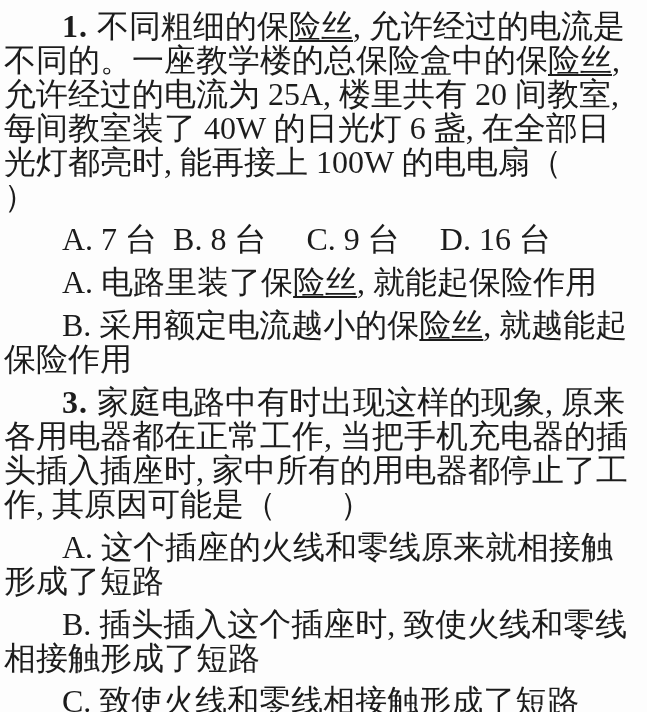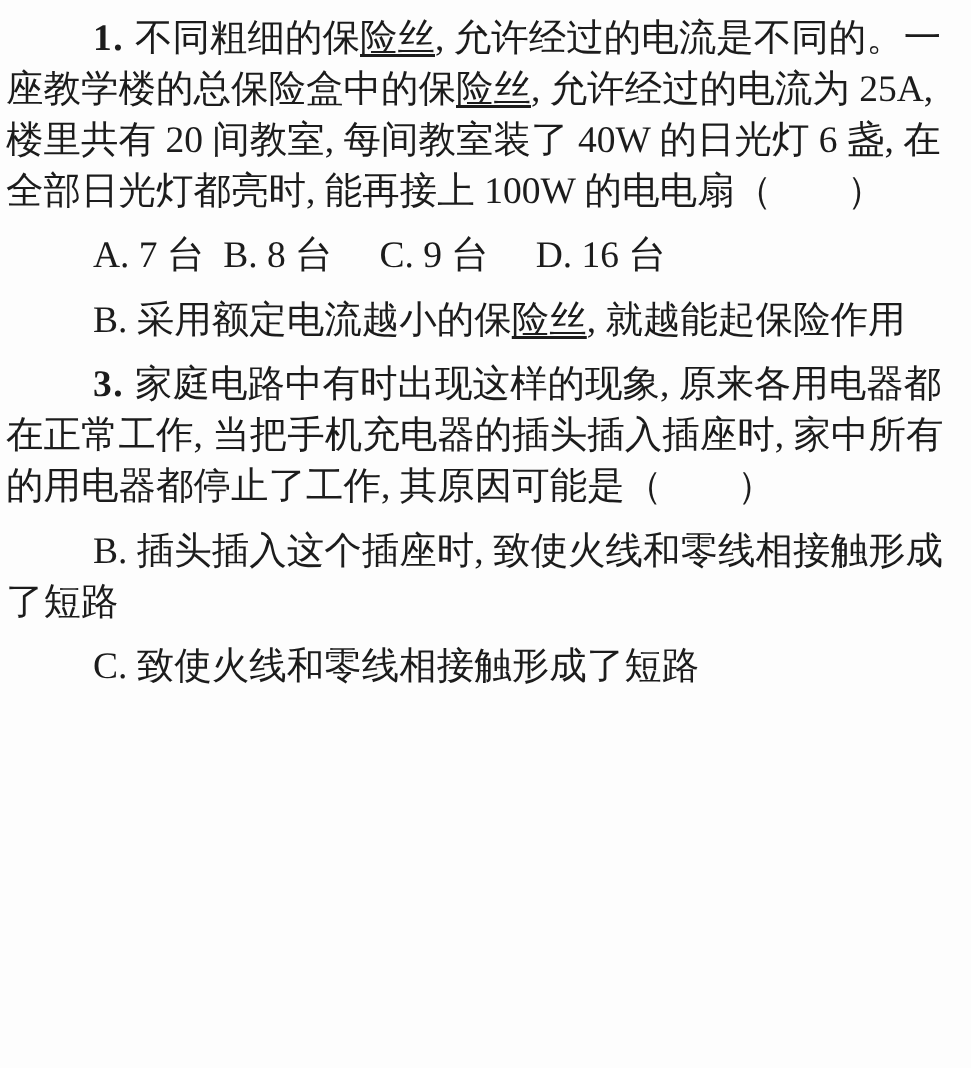--- a/index.html
+++ b/index.html
@@ -12,21 +12,21 @@
     font-family: "Liberation Serif", "DejaVu Serif", serif;
     padding: 9px 12px 0 4px;
     overflow: hidden;
   }
   .page {
     width: 100%;
     height: 100%;
   }
   p.para {
     margin: 9px 0;
-    font-size: 25px;
+    font-size: 32px;
     line-height: 34px;
     text-indent: 58px;
     white-space: pre-wrap;
     word-break: break-all;
     overflow-wrap: break-word;
   }
   p.para:first-child { margin-top: 0; }
   b.qnum {
     font-weight: bold;
     letter-spacing: 1px;
@@ -36,17 +36,19 @@
     text-underline-offset: 3px;
     text-decoration-thickness: 1.5px;
   }
 </style>
 </head>
 <body style="background: rgb(253, 253, 253); color: rgb(28, 28, 28);">
 
 <div class="page">
     <p class="para"><b class="qnum">1. </b><span>不同粗细的保<span class="u">险丝</span>, 允许经过的电流是不同的。一座教学楼的总保险盒中的保<span class="u">险丝</span>, 允许经过的电流为 25A, 楼里共有 20 间教室, 每间教室装了 40W 的日光灯 6 盏, 在全部日光灯都亮时, 能再接上 100W 的电电扇（　　）</span></p>
     <p class="para"><span>A. 7 台  B. 8 台　 C. 9 台　 D. 16 台</span></p>
+    <p class="para"><span>A. 电路里装了保<span class="u">险丝</span>, 就能起保险作用</span></p>
     <p class="para"><span>B. 采用额定电流越小的保<span class="u">险丝</span>, 就越能起保险作用</span></p>
     <p class="para"><b class="qnum">3. </b><span>家庭电路中有时出现这样的现象, 原来各用电器都在正常工作, 当把手机充电器的插头插入插座时, 家中所有的用电器都停止了工作, 其原因可能是（　　）</span></p>
+    <p class="para"><span>A. 这个插座的火线和零线原来就相接触形成了短路</span></p>
     <p class="para"><span>B. 插头插入这个插座时, 致使火线和零线相接触形成了短路</span></p>
     <p class="para"><span>C. 致使火线和零线相接触形成了短路</span></p>
   </div>
 
 </body></html>

